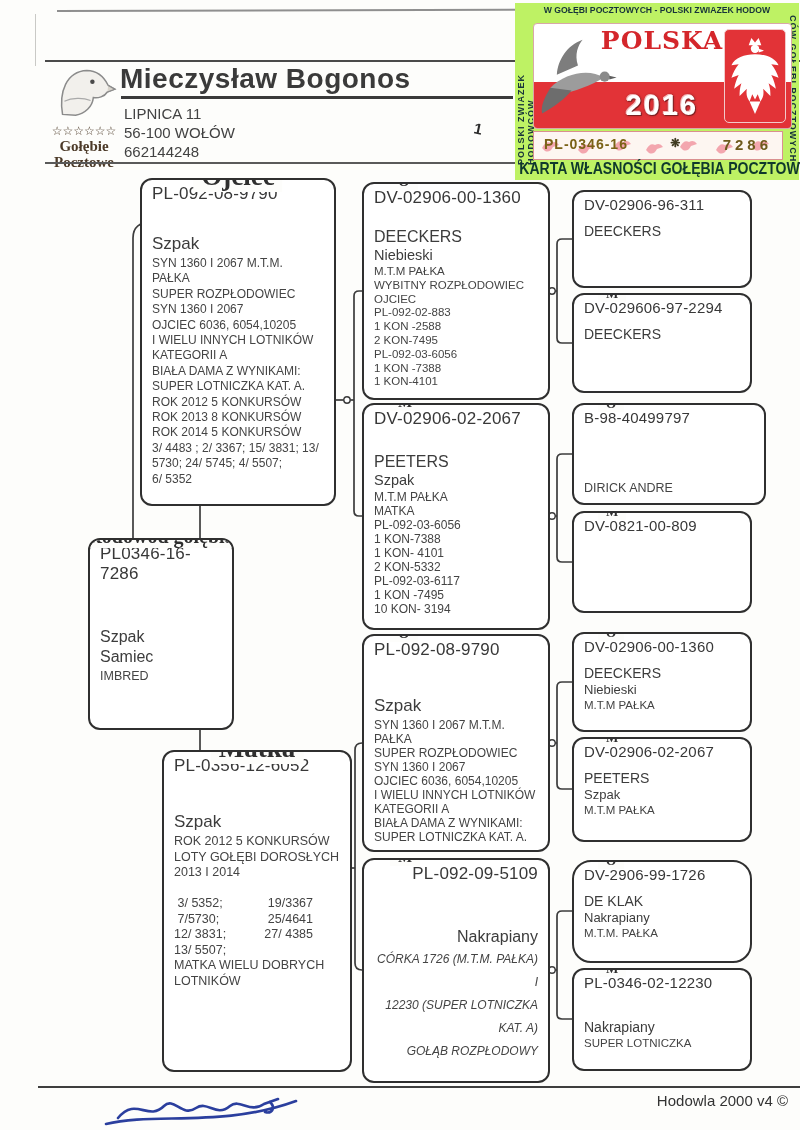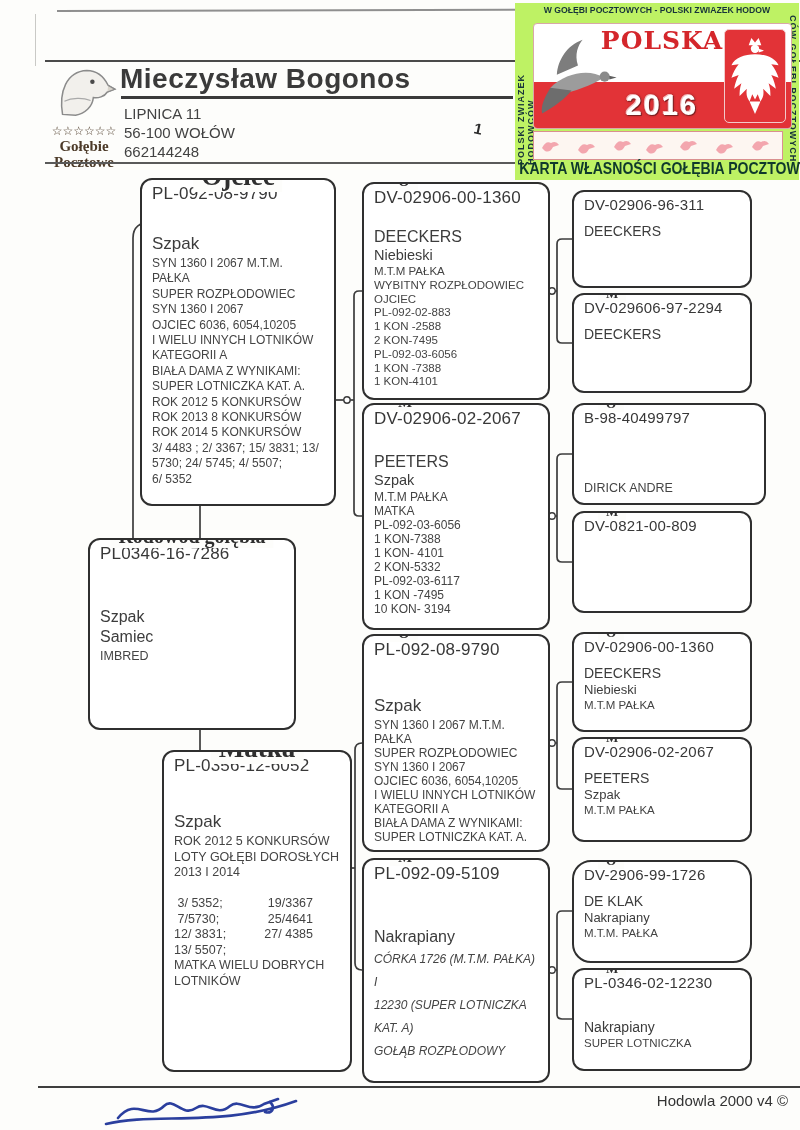--- a/index.html
+++ b/index.html
@@ -54,39 +54,39 @@
   .small .pbox-ring{font-size:15px;}
   .small .pbox-name{font-size:14px;margin-top:10px;}
   .small .pbox-sub{font-size:13px;}
   .small .pbox-details{font-size:11.5px;line-height:13.5px;}
   .bottom-text{position:absolute;left:10px;bottom:8px;font-size:12.5px;color:#444;}
   
   #b-father{left:140px;top:178px;width:196px;height:328px;}
   #b-father .pbox-label{font-size:27px;top:-19px;}
   #b-father .pbox-name{margin-top:30px;font-size:17px;}
   #b-father .pbox-details{font-size:12px;line-height:15.4px;}
-  #b-subject{left:88px;top:538px;width:208px;height:192px;}
+  #b-subject{left:88px;top:538px;width:146px;height:192px;}
   #b-subject .pbox-label{font-size:20px;top:-15px;}
   #b-subject .pbox-name{margin-top:44px;}
   #b-subject .pbox-sub{font-size:16px;margin-top:2px;}
   #b-subject .pbox-details{font-size:12.5px;margin-top:3px;}
   #b-mother{left:162px;top:750px;width:190px;height:322px;}
   #b-mother .pbox-label{font-size:27px;top:-19px;}
   #b-mother .pbox-name{margin-top:36px;font-size:17px;}
   #b-mother .pbox-details{font-size:12.5px;line-height:15.5px;}
   #b-g2-0{left:362px;top:182px;width:188px;height:218px;}
   #b-g2-0 .pbox-name{margin-top:20px;}
   #b-g2-0 .pbox-details{font-size:11.5px;line-height:13.8px;}
   #b-g2-1{left:362px;top:403px;width:188px;height:227px;}
   #b-g2-1 .pbox-name{margin-top:24px;}
   #b-g2-1 .pbox-details{line-height:14px;}
   #b-g2-2{left:362px;top:634px;width:188px;height:218px;}
   #b-g2-2 .pbox-name{margin-top:36px;font-size:17px;}
   #b-g2-2 .pbox-details{line-height:14px;}
-  #b-g2-3{left:362px;top:858px;width:188px;height:225px;}
+  #b-g2-3{left:362px;top:858px;width:188px;height:225px;text-align:right;}
   #b-g2-3 .pbox-name{margin-top:44px;font-size:16px;}
   #b-g2-3 .pbox-details{line-height:23px;font-size:12px;font-style:italic;}
   #b-g3-0{left:572px;top:190px;width:180px;height:98px;}
   #b-g3-1{left:572px;top:293px;width:180px;height:100px;}
   #b-g3-2{left:572px;top:403px;width:194px;height:102px;}
   #b-g3-3{left:572px;top:511px;width:180px;height:102px;}
   #b-g3-4{left:572px;top:632px;width:180px;height:100px;}
   #b-g3-5{left:572px;top:737px;width:180px;height:105px;}
   #b-g3-6{left:572px;top:860px;width:180px;height:103px;border-radius:19px;}
   #b-g3-7{left:572px;top:968px;width:180px;height:103px;}
@@ -186,20 +186,25 @@
       <g fill="#f3a6ae">
         <path d="M8 16 Q12 8 17 11 Q22 8 25 13 L19 15 Q16 21 11 19 Z"></path>
         <path d="M44 18 Q48 10 53 13 Q58 10 61 15 L55 17 Q52 23 47 21 Z"></path>
         <path d="M80 15 Q84 7 89 10 Q94 7 97 12 L91 14 Q88 20 83 18 Z"></path>
         <path d="M112 18 Q116 10 121 13 Q126 10 129 15 L123 17 Q120 23 115 21 Z"></path>
         <path d="M146 15 Q150 7 155 10 Q160 7 163 12 L157 14 Q154 20 149 18 Z"></path>
         <path d="M182 18 Q186 10 191 13 Q196 10 199 15 L193 17 Q190 23 185 21 Z"></path>
         <path d="M218 15 Q222 7 227 10 Q232 7 235 12 L229 14 Q226 20 221 18 Z"></path>
       </g>
     </svg>
+    <div class="band-text">
+      <span class="band-prefix">PL-0346-16</span>
+      <span class="band-sep">❋</span>
+      <span class="band-num">7286</span>
+    </div>
   </div>
   <div class="abs stamp-title">KARTA WŁASNOŚCI GOŁĘBIA POCZTOWEGO</div>
 </div>
 
 <div class="pbox hdr" id="b-father">
   <div class="pbox-label">Ojciec</div>
   <div class="pbox-ring">PL-092-08-9790</div>
   <div class="pbox-name">Szpak</div>
   <div class="pbox-details">SYN 1360 I 2067 M.T.M.
 PAŁKA

